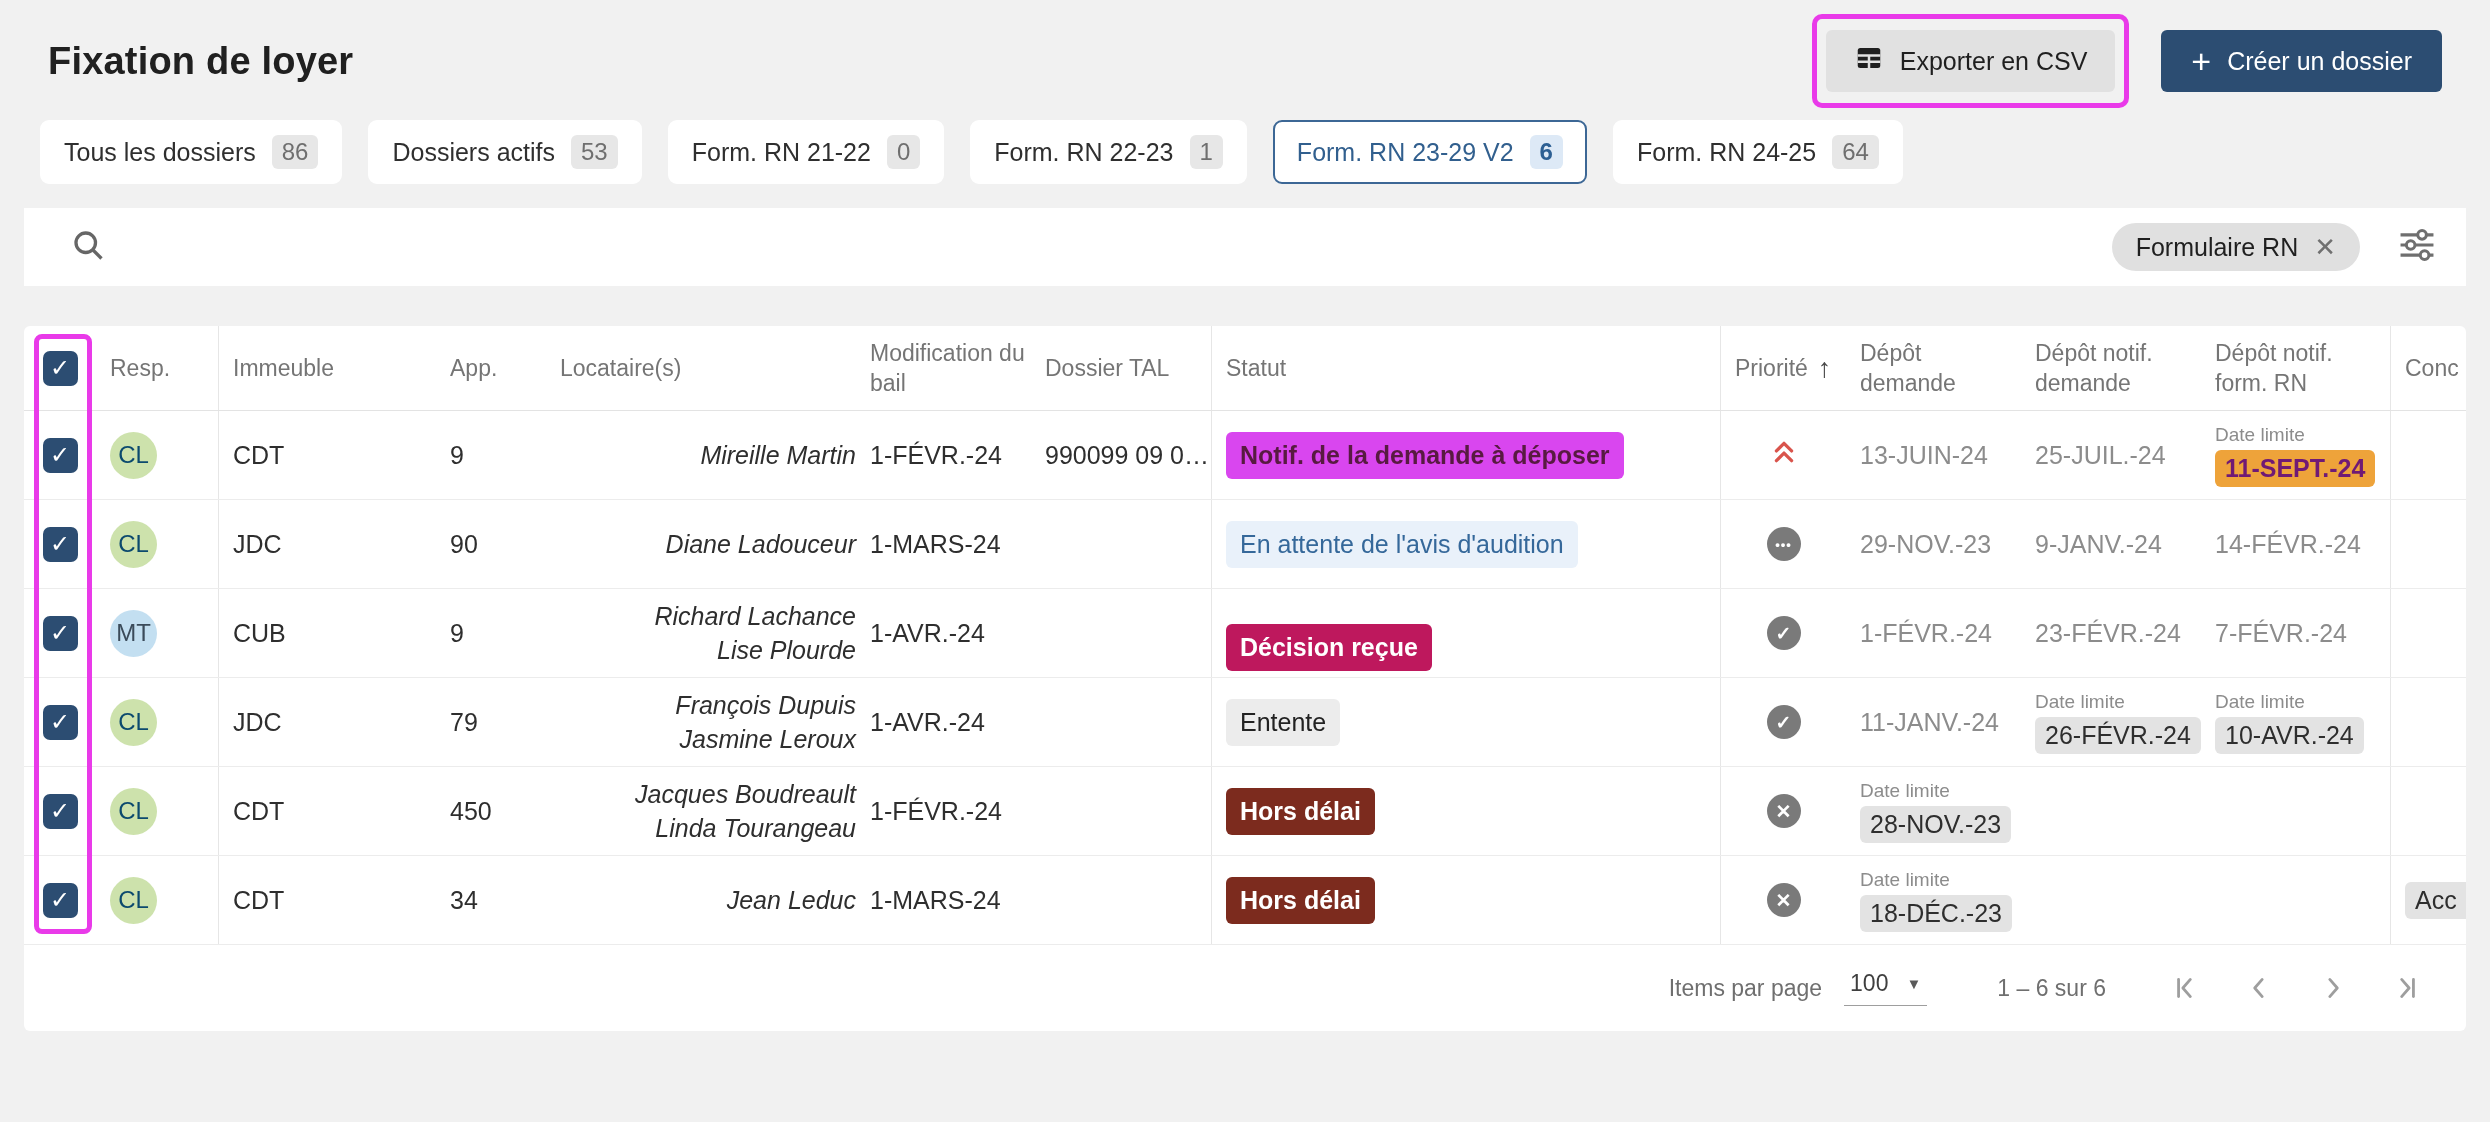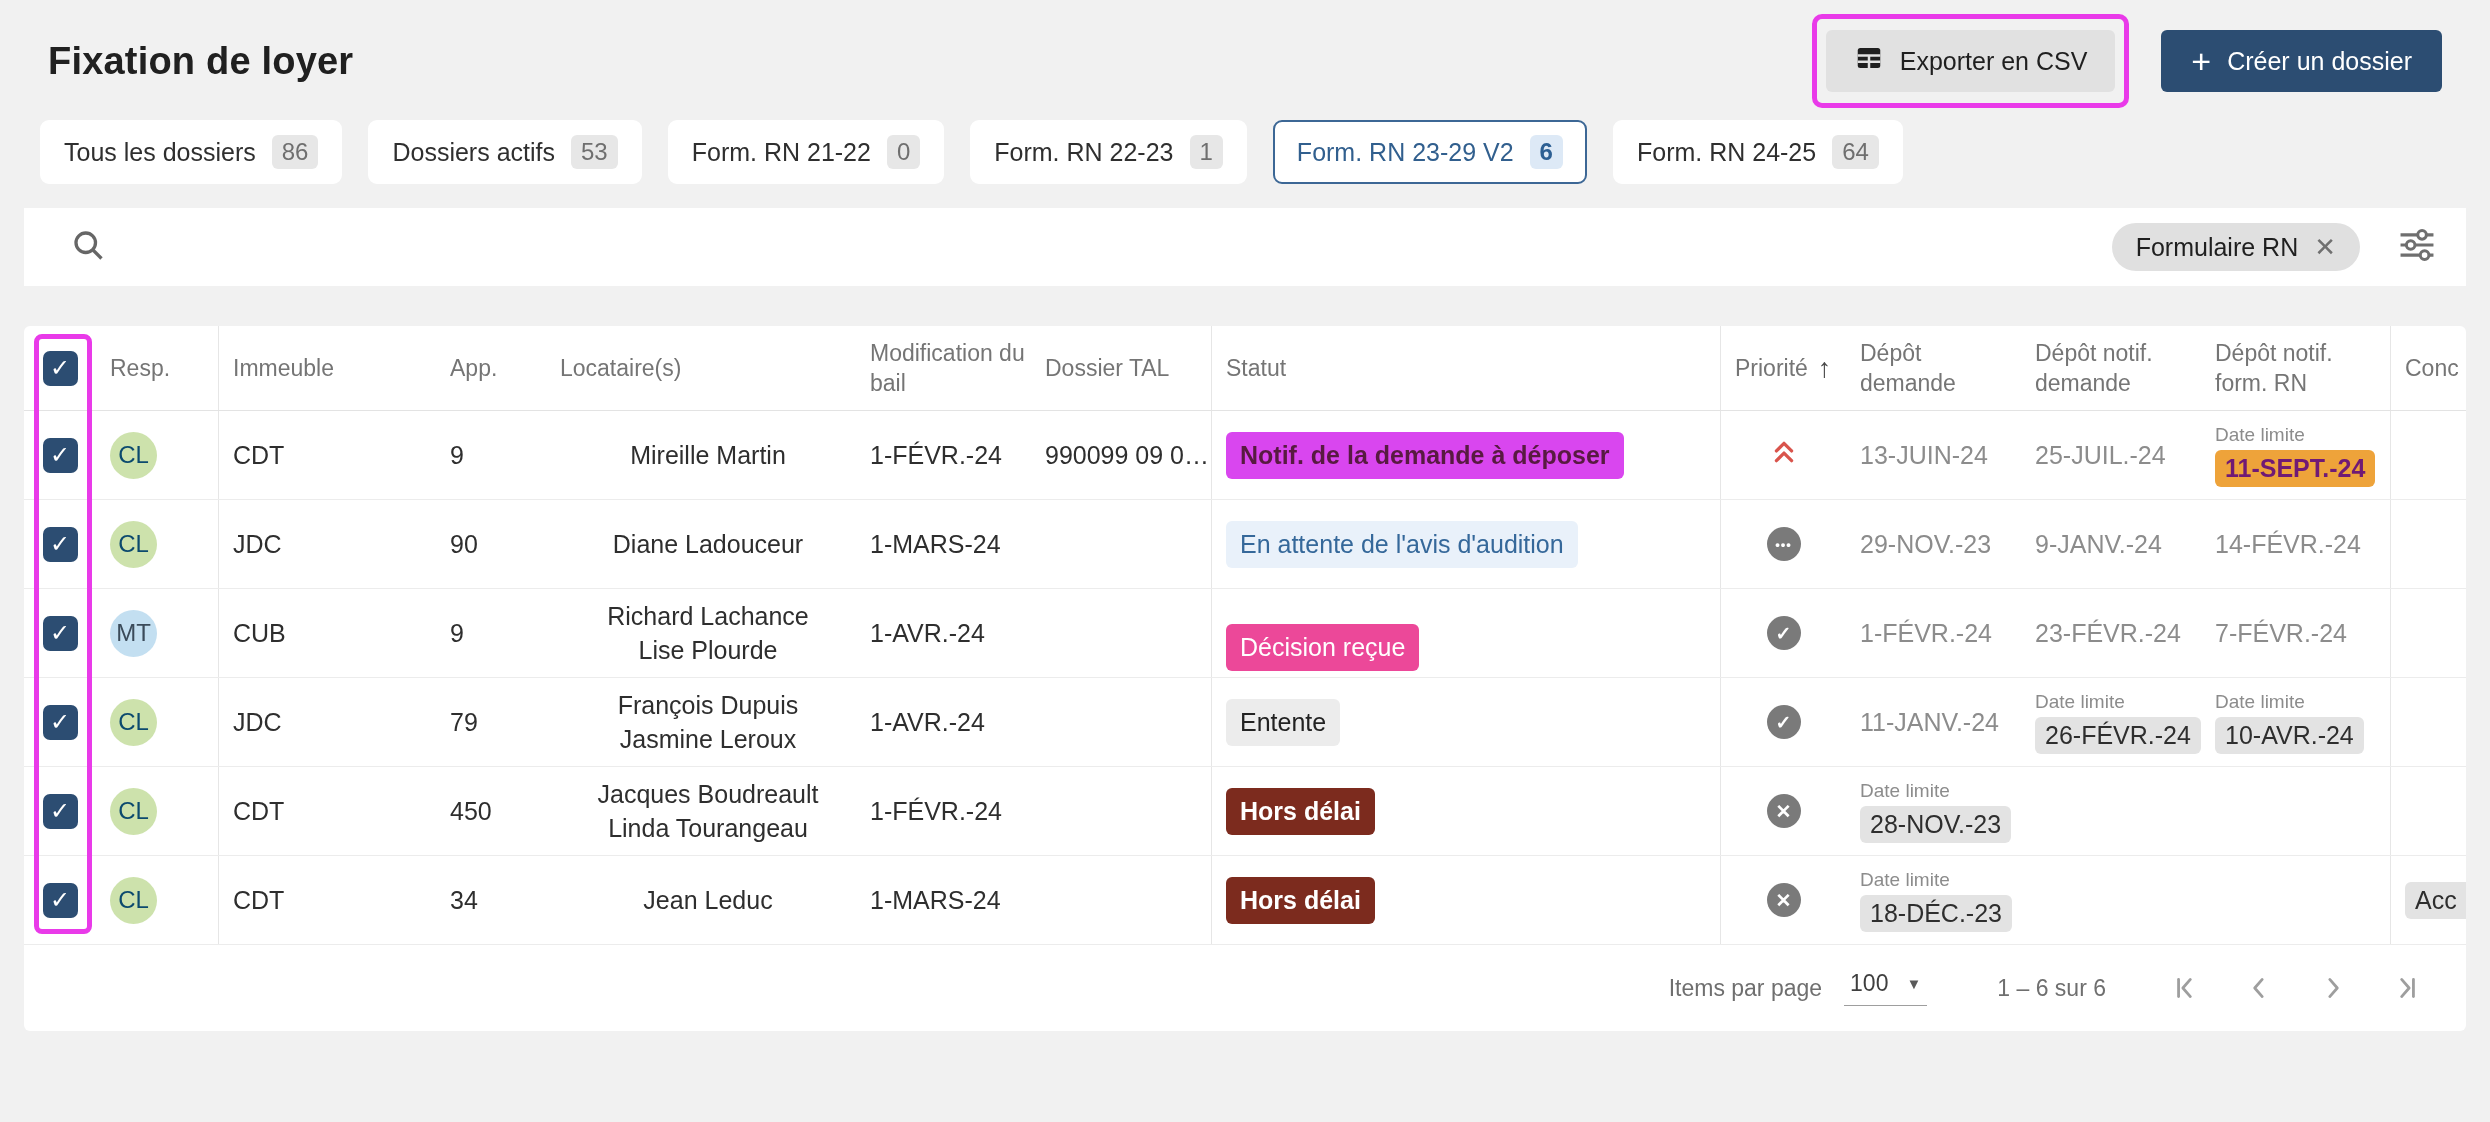--- a/index.html
+++ b/index.html
@@ -40,34 +40,34 @@
   .cb-hl { left:10px; top:8px; width:58px; height:600px; border-radius:8px; }
   .thead, .trow { display:grid;
     grid-template-columns:72px 123px 217px 110px 310px 175px 181px 509px 125px 175px 180px 190px minmax(0,1fr);
     align-items:stretch; }
   .thead { height:85px; border-bottom:1px solid #e3e3e3; color:#757575; font-size:23px; }
   .trow { height:89px; border-bottom:1px solid #ececec; font-size:25px; }
   .td, .th { display:flex; align-items:center; padding-left:14px; min-width:0; }
   .th { line-height:30px; }
   .div-r { border-right:1px solid #e6e6e6; }
   .td-center { justify-content:center; padding-left:0; }
-  .td-stack { flex-direction:column; align-items:center; justify-content:center; line-height:34px; }
+  .td-stack { flex-direction:column; align-items:flex-end; justify-content:center; line-height:34px;font-style:italic; }
   .sort-arrow { font-size:27px; color:#4a4a4a; margin-left:10px; font-weight:700; }
 
   .checkbox { width:35px; height:35px; border-radius:7px; background:#2c4d72; color:#fff;
     display:flex; align-items:center; justify-content:center; font-size:24px; cursor:pointer; flex:none; }
   .avatar { width:47px; height:47px; border-radius:50%; display:flex; align-items:center;
     justify-content:center; font-size:24px; flex:none; }
   .avatar--green { background:#cde2ac; color:#0c4a6e; }
   .avatar--blue  { background:#c3dff1; color:#3b4b5a; }
 
   .badge { padding:9px 14px; border-radius:6px; white-space:nowrap; }
   .badge--pink    { background:#d946ef; color:#581a41; font-weight:700; }
   .badge--blue    { background:#e9f1fa; color:#35689a; }
-  .badge--teal    { background:#ec4899; color:#ffffff; font-weight:400;margin-top:29px; }
+  .badge--teal    { background:#be185d; color:#ffffff; font-weight:700;margin-top:29px; }
   .badge--gray    { background:#ececec; color:#222222; }
   .badge--darkred { background:#7c2b1e; color:#ffffff; font-weight:700; }
 
   .pr-circle { width:34px; height:34px; border-radius:50%; background:#7a7a7a; color:#fff;
     display:flex; align-items:center; justify-content:center; font-size:19px; font-weight:700; }
   .pr-dots { font-size:13px; letter-spacing:1px; }
 
   .td-date { flex-direction:column; align-items:flex-start; justify-content:center; }
   .limit { font-size:19px; color:#8c8c8c; margin-bottom:4px; }
   .limit:empty, [data-name="date-value"]:empty, [data-name="conc-badge"]:empty { display:none; }

